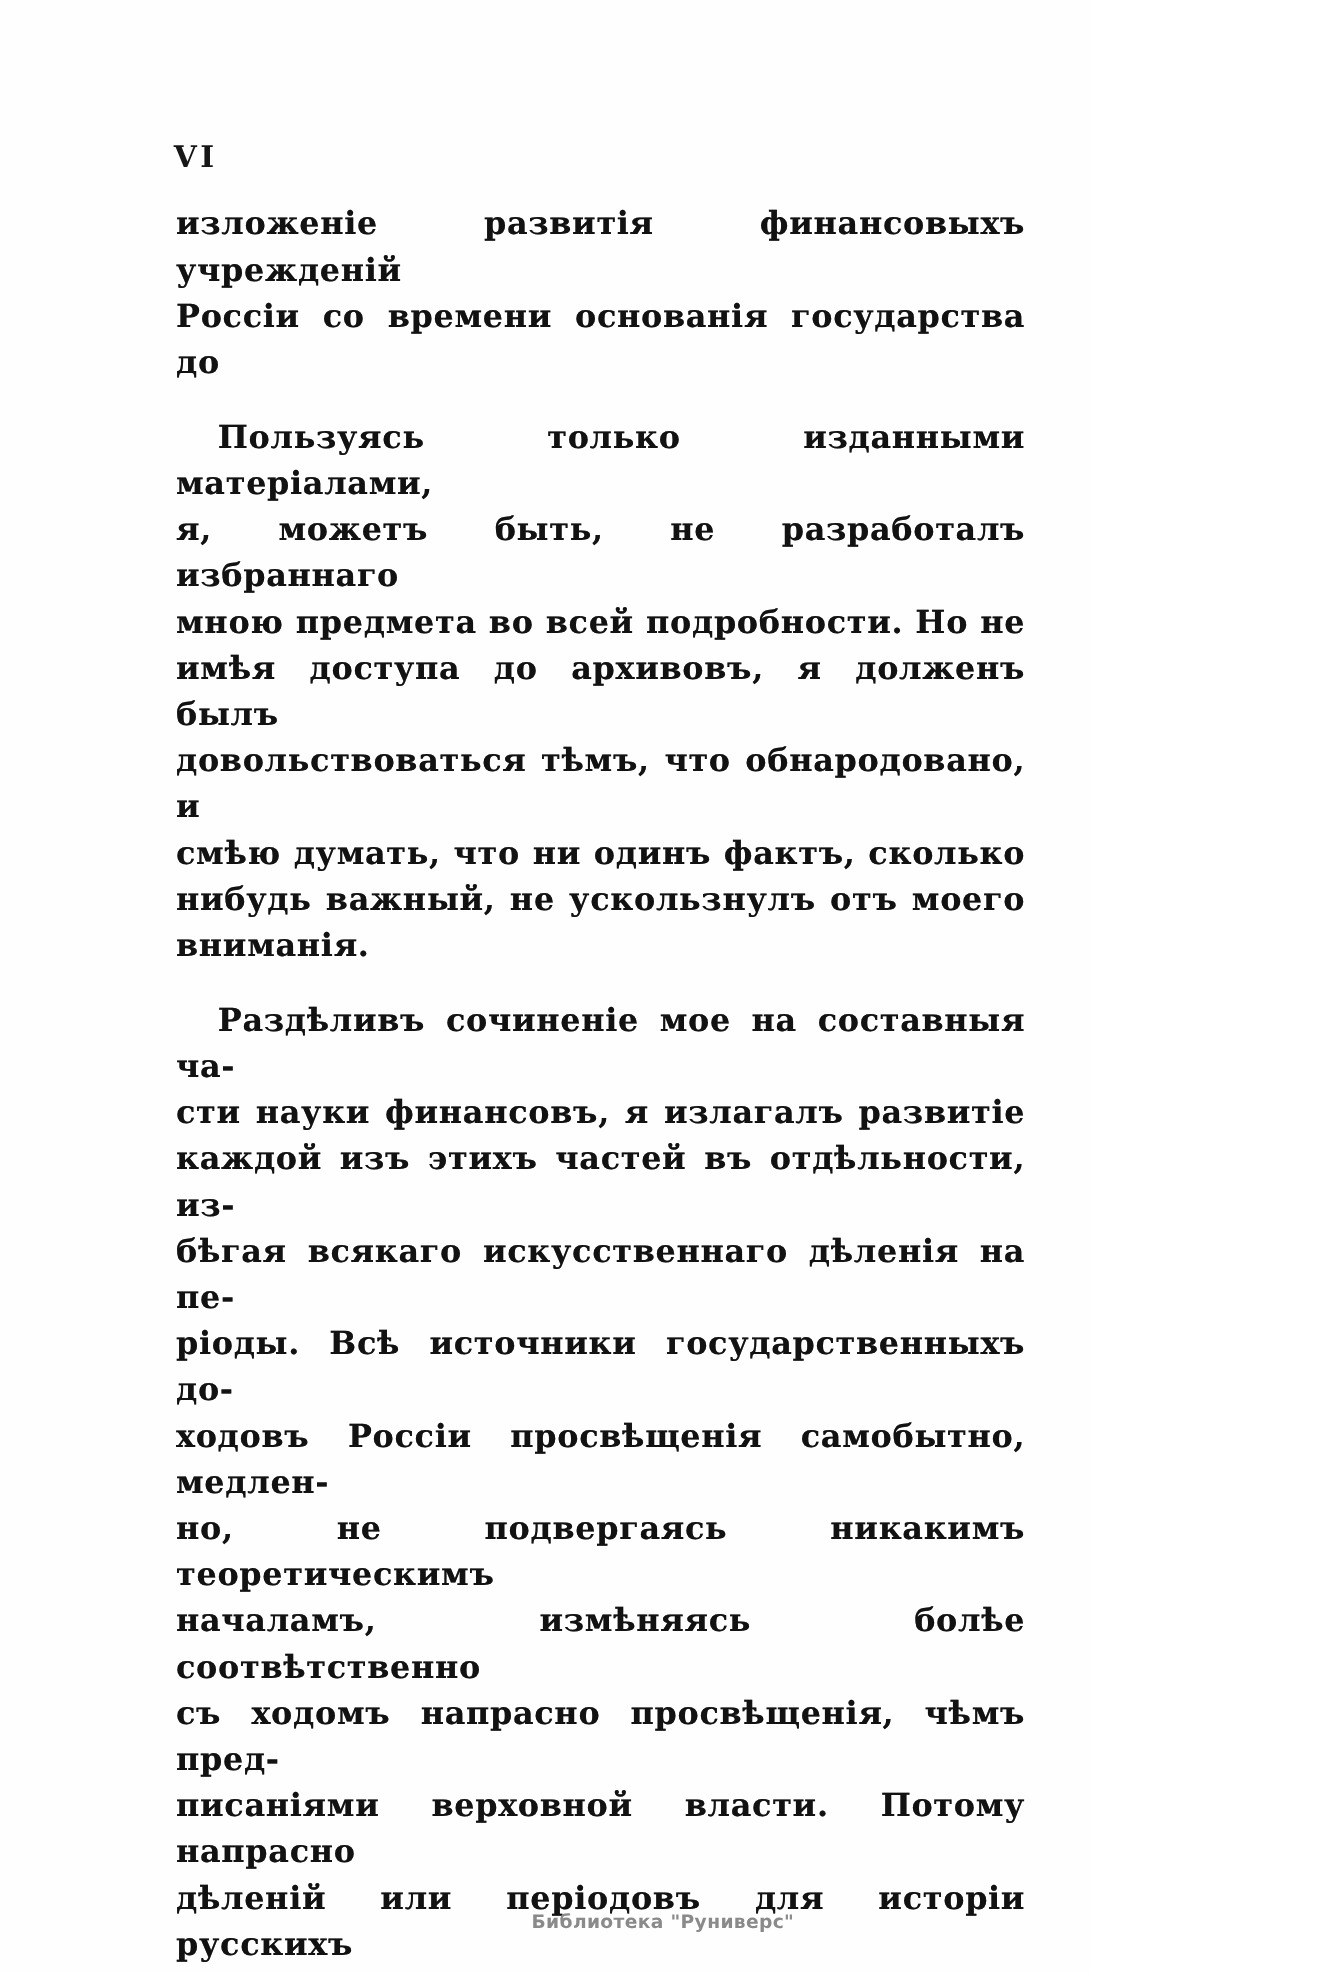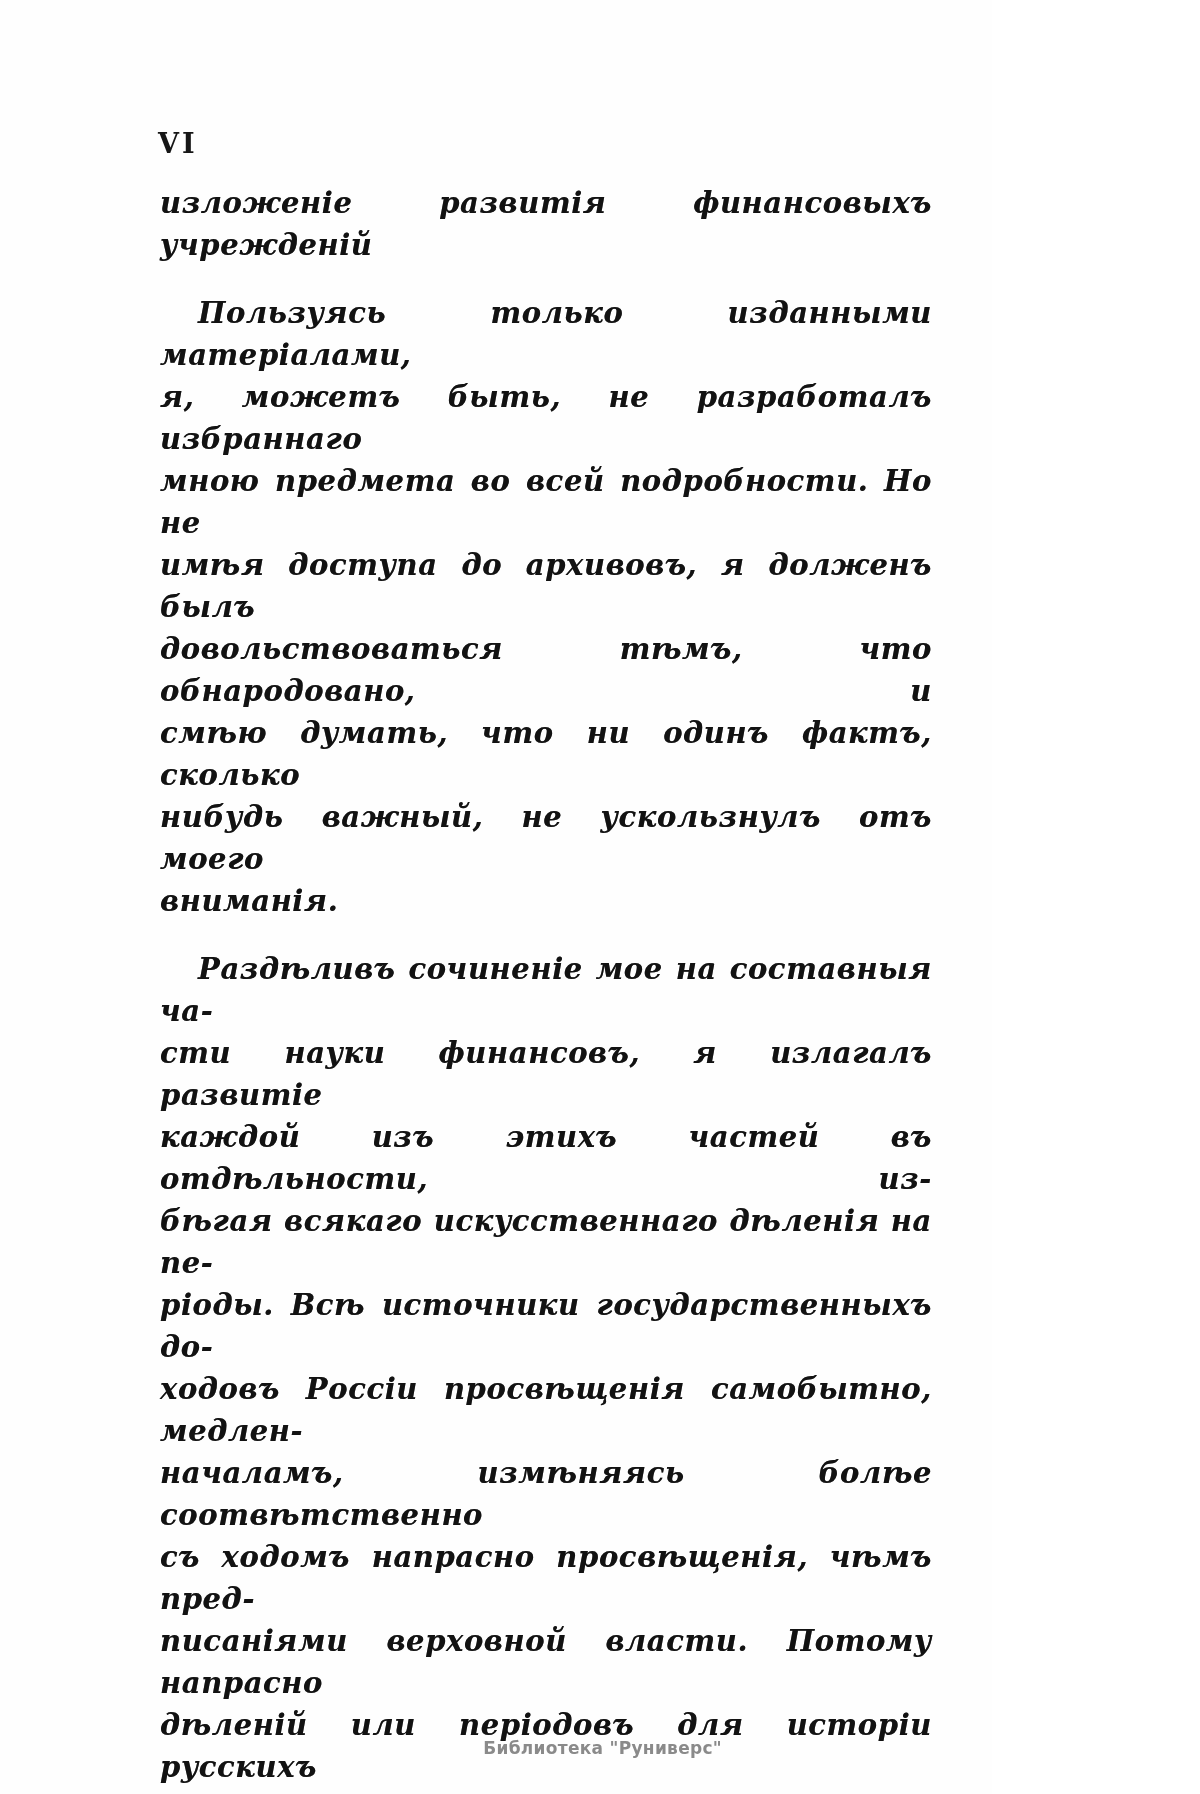--- a/index.html
+++ b/index.html
@@ -36,21 +36,20 @@
   }
   .line {
     font-size: 29px;
     font-weight: 700;
     line-height: 42px;
     letter-spacing: 0.6px;
     text-align: justify;
     text-align-last: justify;
     text-shadow: 0 0 0.6px rgba(10,10,10,0.55);
     white-space: normal;
-    font-style: italic;
   }
   .line-last {
     text-align-last: left;
   }
   .line-first {
     text-indent: 38px;
   }
   .watermark {
     position: absolute;
     right: 270px;
@@ -64,38 +63,40 @@
 </style>
 </head>
 <body>
 
 <div class="page">
   <div class="page-number">VI</div>
 
   <main class="text-block">
       <div class="paragraph">
         <div class="line">изложеніе развитія финансовыхъ учрежденій</div>
+        <div class="line">Россіи со времени основанія государства до</div>
       </div>
       <div class="paragraph">
         <div class="line line-first">Пользуясь только изданными матеріалами,</div>
         <div class="line">я, можетъ быть, не разработалъ избраннаго</div>
         <div class="line">мною предмета во всей подробности. Но не</div>
         <div class="line">имѣя доступа до архивовъ, я долженъ былъ</div>
         <div class="line">довольствоваться тѣмъ, что обнародовано, и</div>
         <div class="line">смѣю думать, что ни одинъ фактъ, сколько</div>
         <div class="line">нибудь важный, не ускользнулъ отъ моего</div>
         <div class="line line-last">вниманія.</div>
       </div>
       <div class="paragraph">
         <div class="line line-first">Раздѣливъ сочиненіе мое на составныя ча-</div>
         <div class="line">сти науки финансовъ, я излагалъ развитіе</div>
         <div class="line">каждой изъ этихъ частей въ отдѣльности, из-</div>
         <div class="line">бѣгая всякаго искусственнаго дѣленія на пе-</div>
         <div class="line">ріоды. Всѣ источники государственныхъ до-</div>
         <div class="line">ходовъ Россіи просвѣщенія самобытно, медлен-</div>
+        <div class="line">но, не подвергаясь никакимъ теоретическимъ</div>
         <div class="line">началамъ, измѣняясь болѣе соотвѣтственно</div>
         <div class="line">съ ходомъ напрасно просвѣщенія, чѣмъ пред-</div>
         <div class="line">писаніями верховной власти. Потому напрасно</div>
         <div class="line">дѣленій или періодовъ для исторіи русскихъ</div>
       </div>
     </main>
 
   <div class="watermark">Библиотека "Руниверс"</div>
 </div>
 

